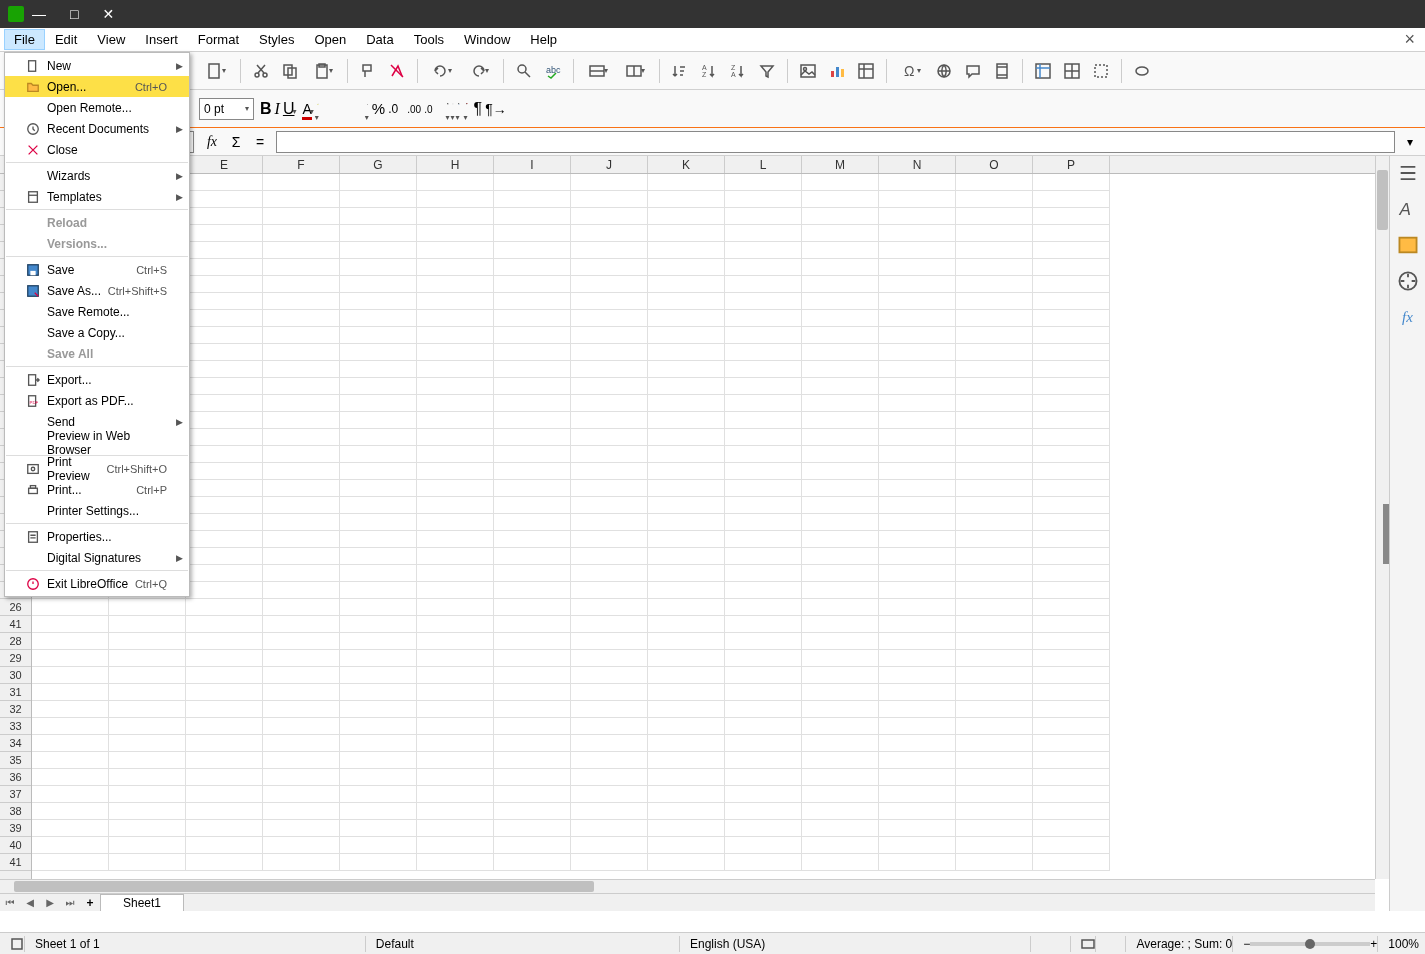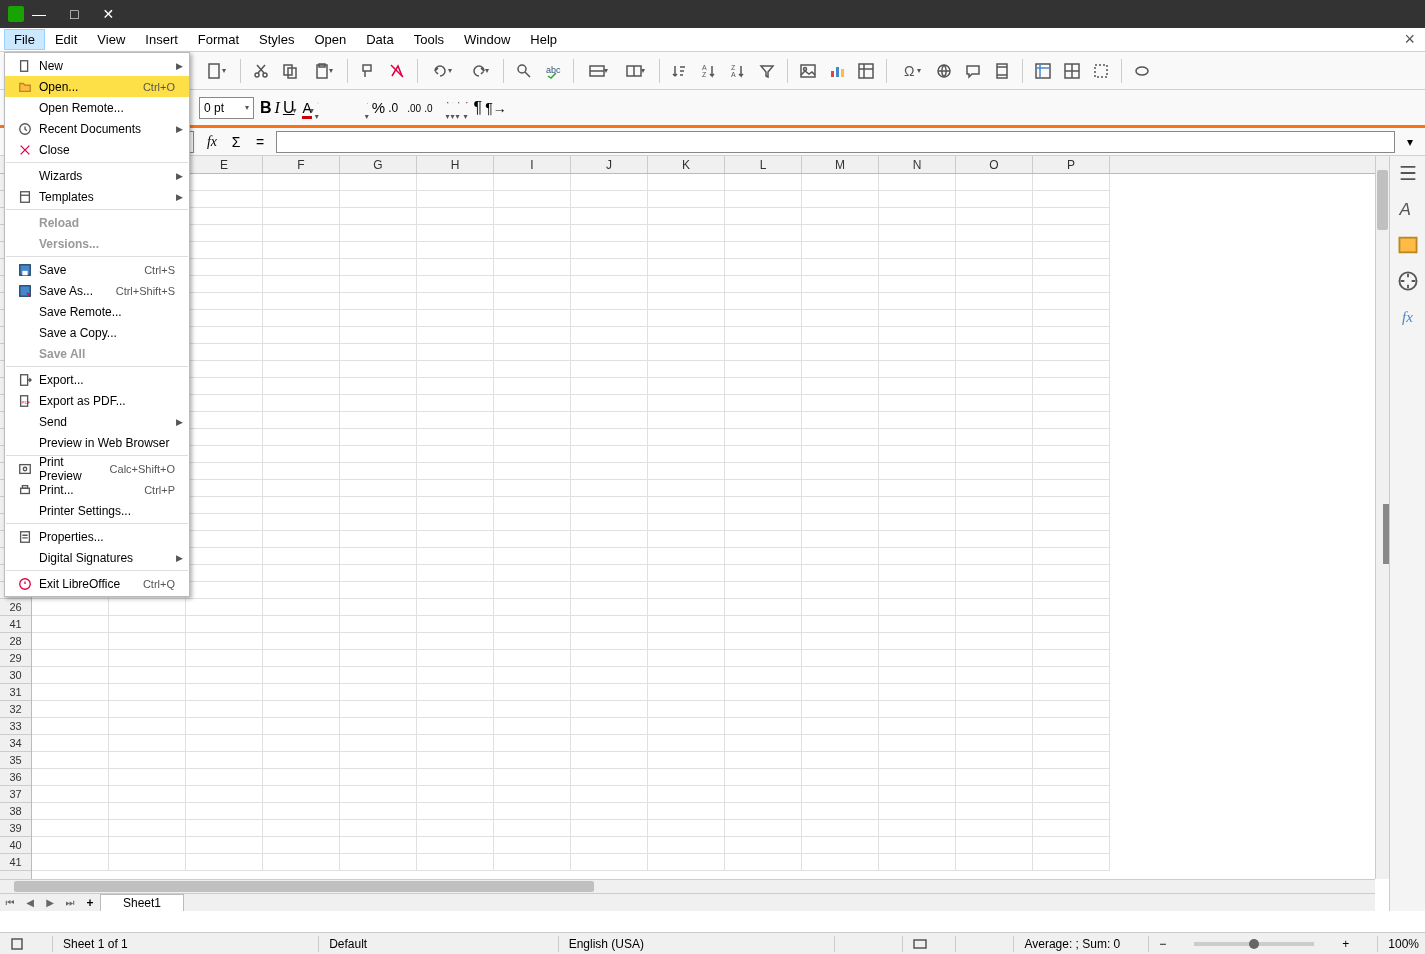--- a/index.html
+++ b/index.html
@@ -19,21 +19,21 @@
 .menubar .close-doc { margin-left: auto; font-size: 18px; padding: 0 6px; color:#555; }
 
 
 .toolbar { height: 38px; border-bottom: 1px solid #d0d0d0; display: flex; align-items: center; padding: 0 6px; gap: 3px; background:#f9f9f9; }
 .toolbar .tb-btn { width: 26px; height: 26px; display: flex; align-items: center; justify-content: center; border: 1px solid transparent; border-radius:2px; }
 .toolbar .tb-btn.wide { width: 34px; }
 .toolbar .tb-btn svg { width: 18px; height: 18px; }
 .toolbar .sep { width: 1px; height: 24px; background: #ccc; margin: 0 4px; }
 .drop-arrow { font-size: 8px; color:#555; margin-left:-2px; }
 
-.toolbar2 { height: 38px; border-bottom: 3px solid #f97316; display: flex; align-items: center; padding: 0 6px; gap: 3px; background:#f9f9f9; }
+.toolbar2 { height: 38px; border-bottom: 1px solid #f97316; display: flex; align-items: center; padding: 0 6px; gap: 3px; background:#f9f9f9; }
 .font-size-box { height: 22px; width: 55px; border: 1px solid #888; background:#fff; display:flex; align-items:center; padding:0 4px; font-size:12px;}
 .font-size-box .dd { margin-left:auto;font-size:8px;color:#555; }
 
 
 .formulabar { height: 28px; border-bottom: 1px solid #d0d0d0; display: flex; align-items: center; background:#f9f9f9; }
 .name-box { width: 190px; height: 22px; border: 1px solid #888; margin-left:4px; background:#fff; display:flex;align-items:center;padding:0 4px;}
 .name-box .dd { margin-left:auto;font-size:8px;color:#555;}
 .fx-area { display:flex; align-items:center; gap:4px; margin-left:8px; }
 .fx-btn { width:20px;height:20px;display:flex;align-items:center;justify-content:center;font-size:14px; }
 .formula-input { flex:1; height:22px; border:1px solid #888; margin:0 6px; background:#fff;}
@@ -61,30 +61,30 @@
 .sheet-tabs .nav { width:20px; text-align:center; color:#666; font-size:10px;}
 .sheet-tabs .add { width:20px; text-align:center; font-weight:bold;}
 .sheet-tabs .tab { padding:0 22px; height:17px; line-height:17px; background:#fff; border:1px solid #bbb; border-bottom:none; font-size:12px;}
 
 
 .sidebar { width:36px; background:#f4f4f4; border-left:1px solid #ccc; display:flex; flex-direction:column; align-items:center; padding-top:6px; gap:14px;}
 .sidebar .sb-btn { width:22px; height:22px; display:flex;align-items:center;justify-content:center;}
 .sidebar-handle { position:absolute; right:36px; top:50%; width:6px; height:60px; background:#888; transform:translateY(-50%);}
 
 
-.statusbar { position:absolute; bottom:0; left:0; right:0; height:22px; background:#f0f0f0; border-top:1px solid #ccc; display:flex; align-items:center; font-size:12px; padding:0 6px; gap:28px;}
+.statusbar { position:absolute; bottom:0; left:0; right:0; height:22px; background:#f0f0f0; border-top:1px solid #ccc; display:flex; align-items:center; font-size:12px; padding:0 6px; gap:0;}
 .statusbar .section { border-left:1px solid #ccc; padding-left:10px; height:16px; display:flex;align-items:center;}
 .statusbar .section:first-child { border-left:none;padding-left:4px;}
 .statusbar .spacer { flex:1; }
 .zoom-slider { width:120px; height:4px; background:#ccc; position:relative; }
 .zoom-slider .knob { position:absolute; left:50%; top:-3px; width:10px; height:10px; background:#666; border-radius:50%; transform:translateX(-50%);}
 
 
 .dropdown { position:absolute; top:52px; left:4px; width:186px; background:#fff; border:1px solid #bbb; box-shadow: 2px 2px 4px rgba(0,0,0,0.3); z-index:100; padding:2px 0;}
-.dropdown .dd-item { height:21px; display:flex; align-items:center; padding:0 10px; font-size:12px; position:relative;}
+.dropdown .dd-item { height:21px; display:flex; align-items:center; padding:0 18px; font-size:12px; position:relative;}
 .dropdown .dd-item.highlighted { background:#fde047; }
 .dropdown .dd-item.disabled { color:#999;font-weight:bold; }
 .dropdown .dd-icon { width:20px; display:flex;align-items:center;justify-content:center;}
 .dropdown .dd-icon svg { width:14px;height:14px;}
 .dropdown .dd-label { flex:1; padding-left:4px;}
 .dropdown .dd-shortcut { color:#555; font-size:11px; padding-right:4px;text-align:center;}
 .dropdown .dd-arrow { font-size:9px; color:#555; position:absolute; right:6px;}
 .dropdown .dd-sep { height:1px; background:#ddd; margin:2px 1px; }
 
 svg { stroke:#555; fill:none; stroke-width:1.5; }
@@ -1324,21 +1324,21 @@
     </div>
     <div class="dd-sep"></div>
     <div class="dd-item">
       <span class="dd-icon">
         <svg viewBox="0 0 16 16">
           <rect x="2" y="3" width="12" height="10"></rect>
           <circle cx="8" cy="8" r="2"></circle>
         </svg>
       </span>
       <span class="dd-label">Print Preview</span>
-      <span class="dd-shortcut">Calc+Shift+O</span>
+      <span class="dd-shortcut">Ctrl+Shift+O</span>
     </div>
     <div class="dd-item">
       <span class="dd-icon">
         <svg viewBox="0 0 16 16">
           <rect x="3" y="6" width="10" height="6"></rect>
           <rect x="5" y="3" width="6" height="3"></rect>
         </svg>
       </span>
       <span class="dd-label">Print...</span>
       <span class="dd-shortcut">Ctrl+P</span>

